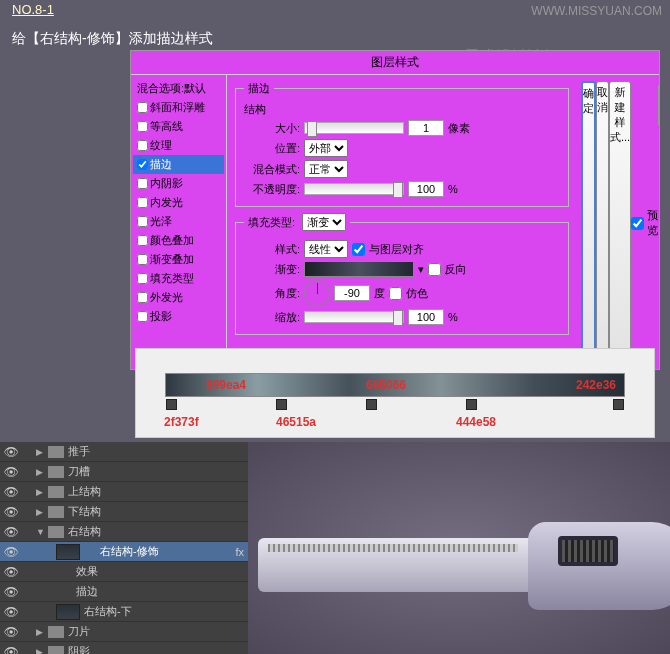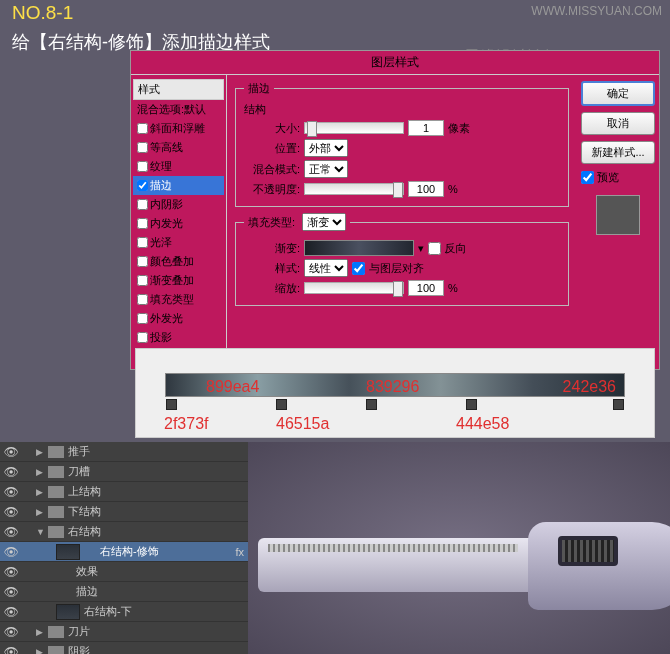--- a/index.html
+++ b/index.html
@@ -1,22 +1,22 @@
 <!DOCTYPE html>
 <html><head>
 <meta charset="utf-8">
 <style>
 * { box-sizing: border-box; margin: 0; padding: 0; font-family: "Microsoft YaHei", Arial, sans-serif; }
 body { background: #5e5b6b; width: 670px; height: 654px; position: relative; overflow: hidden; }
-.step-label { position: absolute; top: 2px; left: 12px; color: #fde047; font-size: 19px; }
-.step-text { position: absolute; top: 30px; left: 12px; color: #fff; font-size: 18px; }
+.step-label { position: absolute; top: 2px; left: 12px; color: #fef9c3; font-size: 13px; text-decoration: underline; }
+.step-text { position: absolute; top: 30px; left: 12px; color: #fff; font-size: 14px; }
 .watermark { position: absolute; top: 4px; right: 8px; color: #999; font-size: 12px; margin-left: 17px; }
 .watermark2 { position: absolute; top: 4px; right: 110px; color: #888; font-size: 16px; margin-top: 43px; }
 
-.dialog { position: absolute; top: 50px; left: 130px; width: 530px; height: 320px; background: #be185d; border: 1px solid #999; }
+.dialog { position: absolute; top: 50px; left: 130px; width: 530px; height: 320px; background: #d946ef; border: 1px solid #999; }
 .dialog-title { text-align: center; font-size: 12px; padding: 3px; border-bottom: 1px solid #ccc; }
 .dialog-body { display: flex; height: calc(100% - 22px); }
 
 .styles-panel { width: 96px; border-right: 1px solid #ccc; padding: 4px 2px; font-size: 11px; }
 .styles-panel .hdr { background: #e8e8e8; padding: 2px 4px; border: 1px solid #ccc; }
 .styles-panel .row { display: flex; align-items: center; padding: 2px 4px; gap: 2px; }
 .styles-panel .row.selected { background: #3875d7; color: #fff; }
 .styles-panel input[type=checkbox] { width: 11px; height: 11px; }
 
 .main-panel { flex: 1; padding: 6px 8px; font-size: 11px; overflow: hidden; }
@@ -26,29 +26,29 @@
 .form-row .lbl { width: 56px; text-align: right; }
 .slider { width: 100px; height: 12px; background: linear-gradient(#ddd,#fff); border: 1px solid #aaa; position: relative; }
 .slider::after { content: ""; position: absolute; left: 2px; top: -2px; width: 8px; height: 14px; background: #eee; border: 1px solid #888; }
 .slider.full::after { left: calc(100% - 10px); }
 .num-input { width: 36px; height: 16px; border: 1px solid #999; text-align: center; font-size: 11px; }
 select { height: 18px; font-size: 11px; }
 .grad-preview { width: 110px; height: 16px; background: linear-gradient(to right, #1a1e24, #4a5060, #222630); border: 1px solid #888; }
 .angle-dial { width: 26px; height: 26px; border: 1px solid #888; border-radius: 50%; position: relative; }
 .angle-dial::after { content: ""; position: absolute; left: 12px; top: 2px; width: 1px; height: 11px; background: #333; }
 
-.right-panel { width: 82px; padding: 6px 4px; display: flex; flex-direction: column; gap: 6px; }
+.right-panel { width: 82px; padding: 6px 4px; display: flex; flex-direction: row; }
 .btn { background: linear-gradient(#fcfcfc,#e2e2e2); border: 1px solid #888; font-size: 11px; padding: 3px 0; text-align: center; border-radius: 3px; }
 .btn.primary { border: 2px solid #4a7fd6; }
 .chk-row { display: flex; align-items: center; gap: 3px; font-size: 11px; }
 .swatch { width: 44px; height: 40px; background: #555; border: 1px solid #999; margin: 4px auto; }
 
 .grad-strip { position: absolute; top: 348px; left: 135px; width: 520px; height: 90px; background: #efefef; border: 1px solid #ccc; }
 .grad-bar { margin: 24px auto 0; width: 460px; height: 24px; background: linear-gradient(to right, #2f373f, #899ea4, #46515a, #839296, #444e58, #242e36); border: 1px solid #888; position: relative; }
-.stop-label { position: absolute; color: #e03030; font-size: 16px; font-weight: normal; }
+.stop-label { position: absolute; color: #e03030; font-size: 12px; font-weight: bold; }
 .stop-marker { position: absolute; width: 11px; height: 11px; background: #444; border: 1px solid #222; bottom: -14px; }
 
 .layers { position: absolute; top: 442px; left: 0; width: 248px; height: 212px; background: #404040; font-size: 11px; color: #ccc; }
 .layer-row { display: flex; align-items: center; height: 20px; border-bottom: 1px solid #333; padding: 0 4px; gap: 4px; }
 .layer-row.sel { background: #4d6e99; color: #fff; }
 .eye { width: 14px; height: 14px; display: inline-flex; align-items: center; justify-content: center; font-size: 12px; color: #ccc; }
 .arrow { width: 8px; font-size: 9px; color: #aaa; }
 .folder { width: 16px; height: 12px; background: #888; display: inline-block; }
 .thumb { width: 24px; height: 16px; background: #fff; border: 1px solid #222; }
 .thumb.dark { background: linear-gradient(#2a3038,#3a4048); }
@@ -68,21 +68,20 @@
 
 <div class="step-label">NO.8-1</div>
 <div class="step-text">给【右结构-修饰】添加描边样式</div>
 <div class="watermark">WWW.MISSYUAN.COM</div>
 <div class="watermark2">思缘设计论坛</div>
 
 <div class="dialog">
   <div class="dialog-title">图层样式</div>
   <div class="dialog-body">
     <div class="styles-panel">
-      <div class="hdr">样式</div>
       <div class="row">混合选项:默认</div>
       <div id="style-items">
           <div class="row">
             <input type="checkbox" style="">
             <span>斜面和浮雕</span>
           </div>
           <div class="row">
             <input type="checkbox" style="">
             <span>等高线</span>
           </div>
@@ -152,32 +151,40 @@
           <div class="slider full"></div>
           <input class="num-input" value="100" style="">
           <span>%</span>
         </div>
       </fieldset>
 
       <fieldset class="fieldset">
         <legend class="fieldset-legend"><span>填充类型:</span>
           <select style="margin-left:4px"><option>渐变</option></select>
         </legend>
+        <div class="form-row">
+          <span class="lbl">样式:</span>
+          <select><option>线性</option></select>
+          <input type="checkbox" checked="" style="">
+          <span>与图层对齐</span>
+        </div>
         <div class="form-row">
           <span class="lbl">渐变:</span>
           <div class="grad-preview"></div>
           <span>▾</span>
           <input type="checkbox" style="">
           <span>反向</span>
         </div>
         <div class="form-row">
-          <span class="lbl">样式:</span>
-          <select><option>线性</option></select>
-          <input type="checkbox" checked="" style="">
-          <span>与图层对齐</span>
+          <span class="lbl">角度:</span>
+          <div class="angle-dial"></div>
+          <input class="num-input" value="-90" style="">
+          <span>度</span>
+          <input type="checkbox" style="">
+          <span>仿色</span>
         </div>
         <div class="form-row">
           <span class="lbl">缩放:</span>
           <div class="slider full"></div>
           <input class="num-input" value="100" style="">
           <span>%</span>
         </div>
       </fieldset>
     </div>
 
@@ -190,21 +197,21 @@
           <span>预览</span>
         </div>
       <div class="swatch"></div>
     </div>
   </div>
 </div>
 
 <div class="grad-strip">
   <div class="grad-bar">
     <span class="stop-label" style="top:4px;left:40px">899ea4</span>
-    <span class="stop-label" style="top:4px;left:200px">839296</span>
+    <span class="stop-label" style="top:4px;left:200px">665066</span>
     <span class="stop-label" style="top:4px;right:8px">242e36</span>
     <div class="stop-marker" style="left:0"></div>
     <div class="stop-marker" style="left:110px"></div>
     <div class="stop-marker" style="left:200px"></div>
     <div class="stop-marker" style="left:300px"></div>
     <div class="stop-marker" style="right:0"></div>
   </div>
   <span class="stop-label" style="top:66px;left:28px">2f373f</span>
   <span class="stop-label" style="top:66px;left:140px">46515a</span>
   <span class="stop-label" style="top:66px;left:320px">444e58</span>

